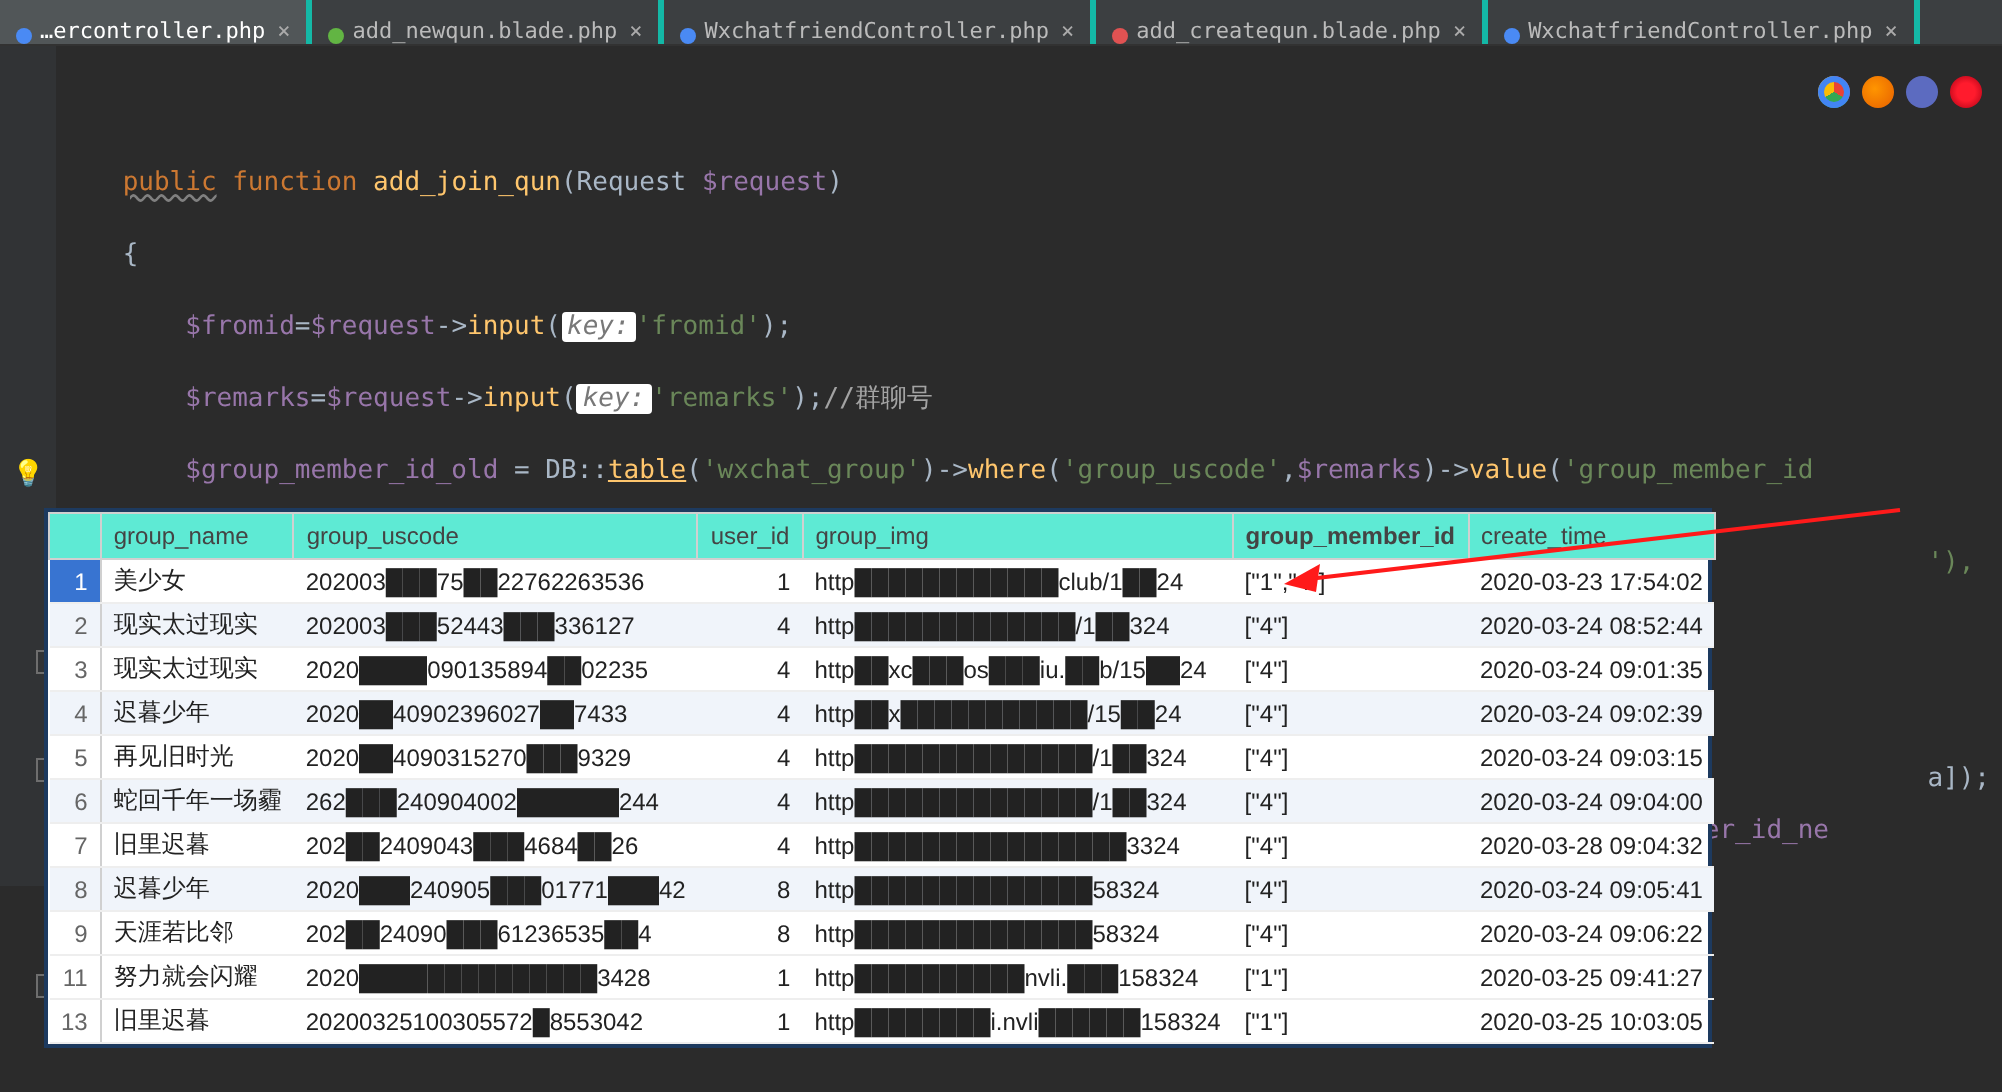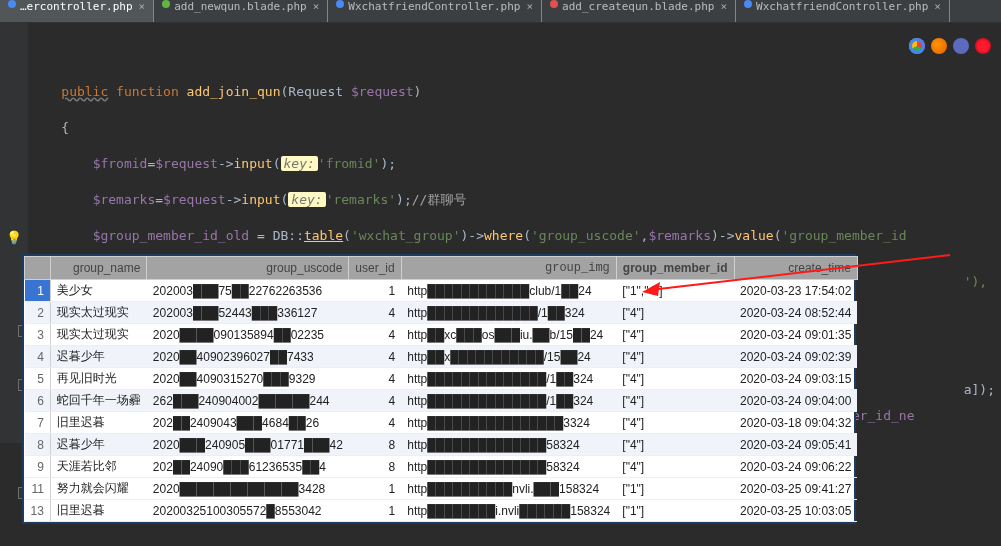--- a/index.html
+++ b/index.html
@@ -1,35 +1,35 @@
 <!DOCTYPE html>
 <html><head>
 <meta charset="utf-8">
 <style>
 html,body{margin:0;padding:0;width:1001px;height:546px;background:#2b2b2b;font-family:Consolas,Menlo,monospace;font-size:13px;color:#a9b7c6;overflow:hidden}
 .tabs{display:flex;height:22px;background:#3c3f41;border-bottom:1px solid #323232;font-size:11px}
-.tab{display:flex;align-items:flex-start;gap:4px;padding:0 8px;color:#bbb;border-right:1px solid #14b8a6;white-space:nowrap}
+.tab{display:flex;align-items:flex-end;gap:4px;padding:0 8px;color:#bbb;border-right:3px solid #14b8a6;white-space:nowrap}
 .tab.active{background:#515658;color:#fff}
 .dot{width:8px;height:8px;border-radius:50%;display:inline-block}
 .dot.red{background:#e05252}.dot.green{background:#62b543}.dot.blue{background:#4a8af4}
 .close-x{color:#aaa;margin-left:2px}
 .browsers{position:absolute;top:38px;right:10px;display:flex;gap:6px;z-index:5}
 .bicon{width:16px;height:16px;border-radius:50%;display:inline-block}
 .chrome{background:conic-gradient(#ea4335 0 120deg,#34a853 120deg 240deg,#fbbc05 240deg 360deg);box-shadow:inset 0 0 0 3px #4285f4}
 .ff{background:radial-gradient(circle at 40% 40%,#ff9500,#e66000)}
 .dim{background:#5c6bc0}
 .opera{background:radial-gradient(circle,#ff1b2d 40%,#a70014)}
 .editor{position:relative;padding:6px 0 0 30px;line-height:18px;white-space:pre}
 .gutter{position:absolute;left:0;top:0;bottom:0;width:28px;background:#313335}
 .bulb{position:absolute;left:6px;top:206px;color:#f2c94c}
 .wavy{text-decoration:underline wavy #808080}
-.kw{color:#cc7832}.var{color:#9876aa}.fn{color:#ffc66d}.str{color:#6a8759}.hint{background:#fef9c3;color:#787878;font-style:italic;padding:0 3px;border-radius:2px}.cmt{color:#a3a3a3}.uline{text-decoration:underline}
+.kw{color:#cc7832}.var{color:#9876aa}.fn{color:#ffc66d}.str{color:#6a8759}.hint{background:#ffffff;color:#787878;font-style:italic;padding:0 3px;border-radius:2px}.cmt{color:#a3a3a3}.uline{text-decoration:underline}
 .popup{position:absolute;left:22px;top:254px;width:830px;background:#fff;color:#222;border:2px solid #1d3a5f;font-family:"Segoe UI",Arial,sans-serif;font-size:12px;z-index:10}
 .popup table{border-collapse:collapse;width:100%}
-.popup th{background:#a3a3a3;border:1px solid #d0d0d0;text-align:right;padding:2px 6px;font-weight:normal;color:#444;height:18px}
+.popup th{background:#5eead4;border:1px solid #d0d0d0;text-align:left;padding:2px 6px;font-weight:normal;color:#444;height:18px}
 .popup td{border-bottom:1px solid #eee;padding:2px 6px;height:17px;white-space:nowrap;overflow:hidden}
 .popup tr.alt td{background:#f0f4fa}
 .popup td.rownum{text-align:right;color:#666;width:22px;border-right:1px solid #d0d0d0}
 .popup tr.sel td.rownum{background:#3874d1;color:#fff}
 .arrow{position:absolute;z-index:20;pointer-events:none}
 .tail{position:absolute;top:273px;right:6px}
 .tail .t{color:#a9b7c6;line-height:18px;white-space:pre}
 .foldbox{position:absolute;left:18px;width:10px;height:10px;border:1px solid #6e6e6e;background:#313335}
 </style>
 </head>
@@ -95,21 +95,21 @@
 </div>
 
 <div class="popup">
   <table>
     <thead>
         <tr id="headrow">
           <th style="width: 22px;"></th>
           <th style="width: 90px;">group_name</th>
           <th style="width: 180px;">group_uscode</th>
           <th style="width: 50px;">user_id</th>
-          <th style="width: 180px; font-family: Liberation Mono, monospace;">group_img</th>
+          <th style="width: 180px;">group_img</th>
           <th style="width: 110px; font-weight: bold;">group_member_id</th>
           <th>create_time</th>
         </tr>
       </thead>
     <tbody id="tbody">
         <tr class="sel">
           <td class="rownum">1</td>
           <td>美少女</td>
           <td>202003███75██22762263536</td>
           <td style="text-align:right">1</td>
@@ -162,21 +162,21 @@
           <td>["4"]</td>
           <td>2020-03-24 09:04:00</td>
         </tr>
         <tr>
           <td class="rownum">7</td>
           <td>旧里迟暮</td>
           <td>202██2409043███4684██26</td>
           <td style="text-align:right">4</td>
           <td>http████████████████3324</td>
           <td>["4"]</td>
-          <td>2020-03-18 09:04:32</td>
+          <td>2020-03-28 09:04:32</td>
         </tr>
         <tr class="alt">
           <td class="rownum">8</td>
           <td>迟暮少年</td>
           <td>2020███240905███01771███42</td>
           <td style="text-align:right">8</td>
           <td>http██████████████58324</td>
           <td>["4"]</td>
           <td>2020-03-24 09:05:41</td>
         </tr>

